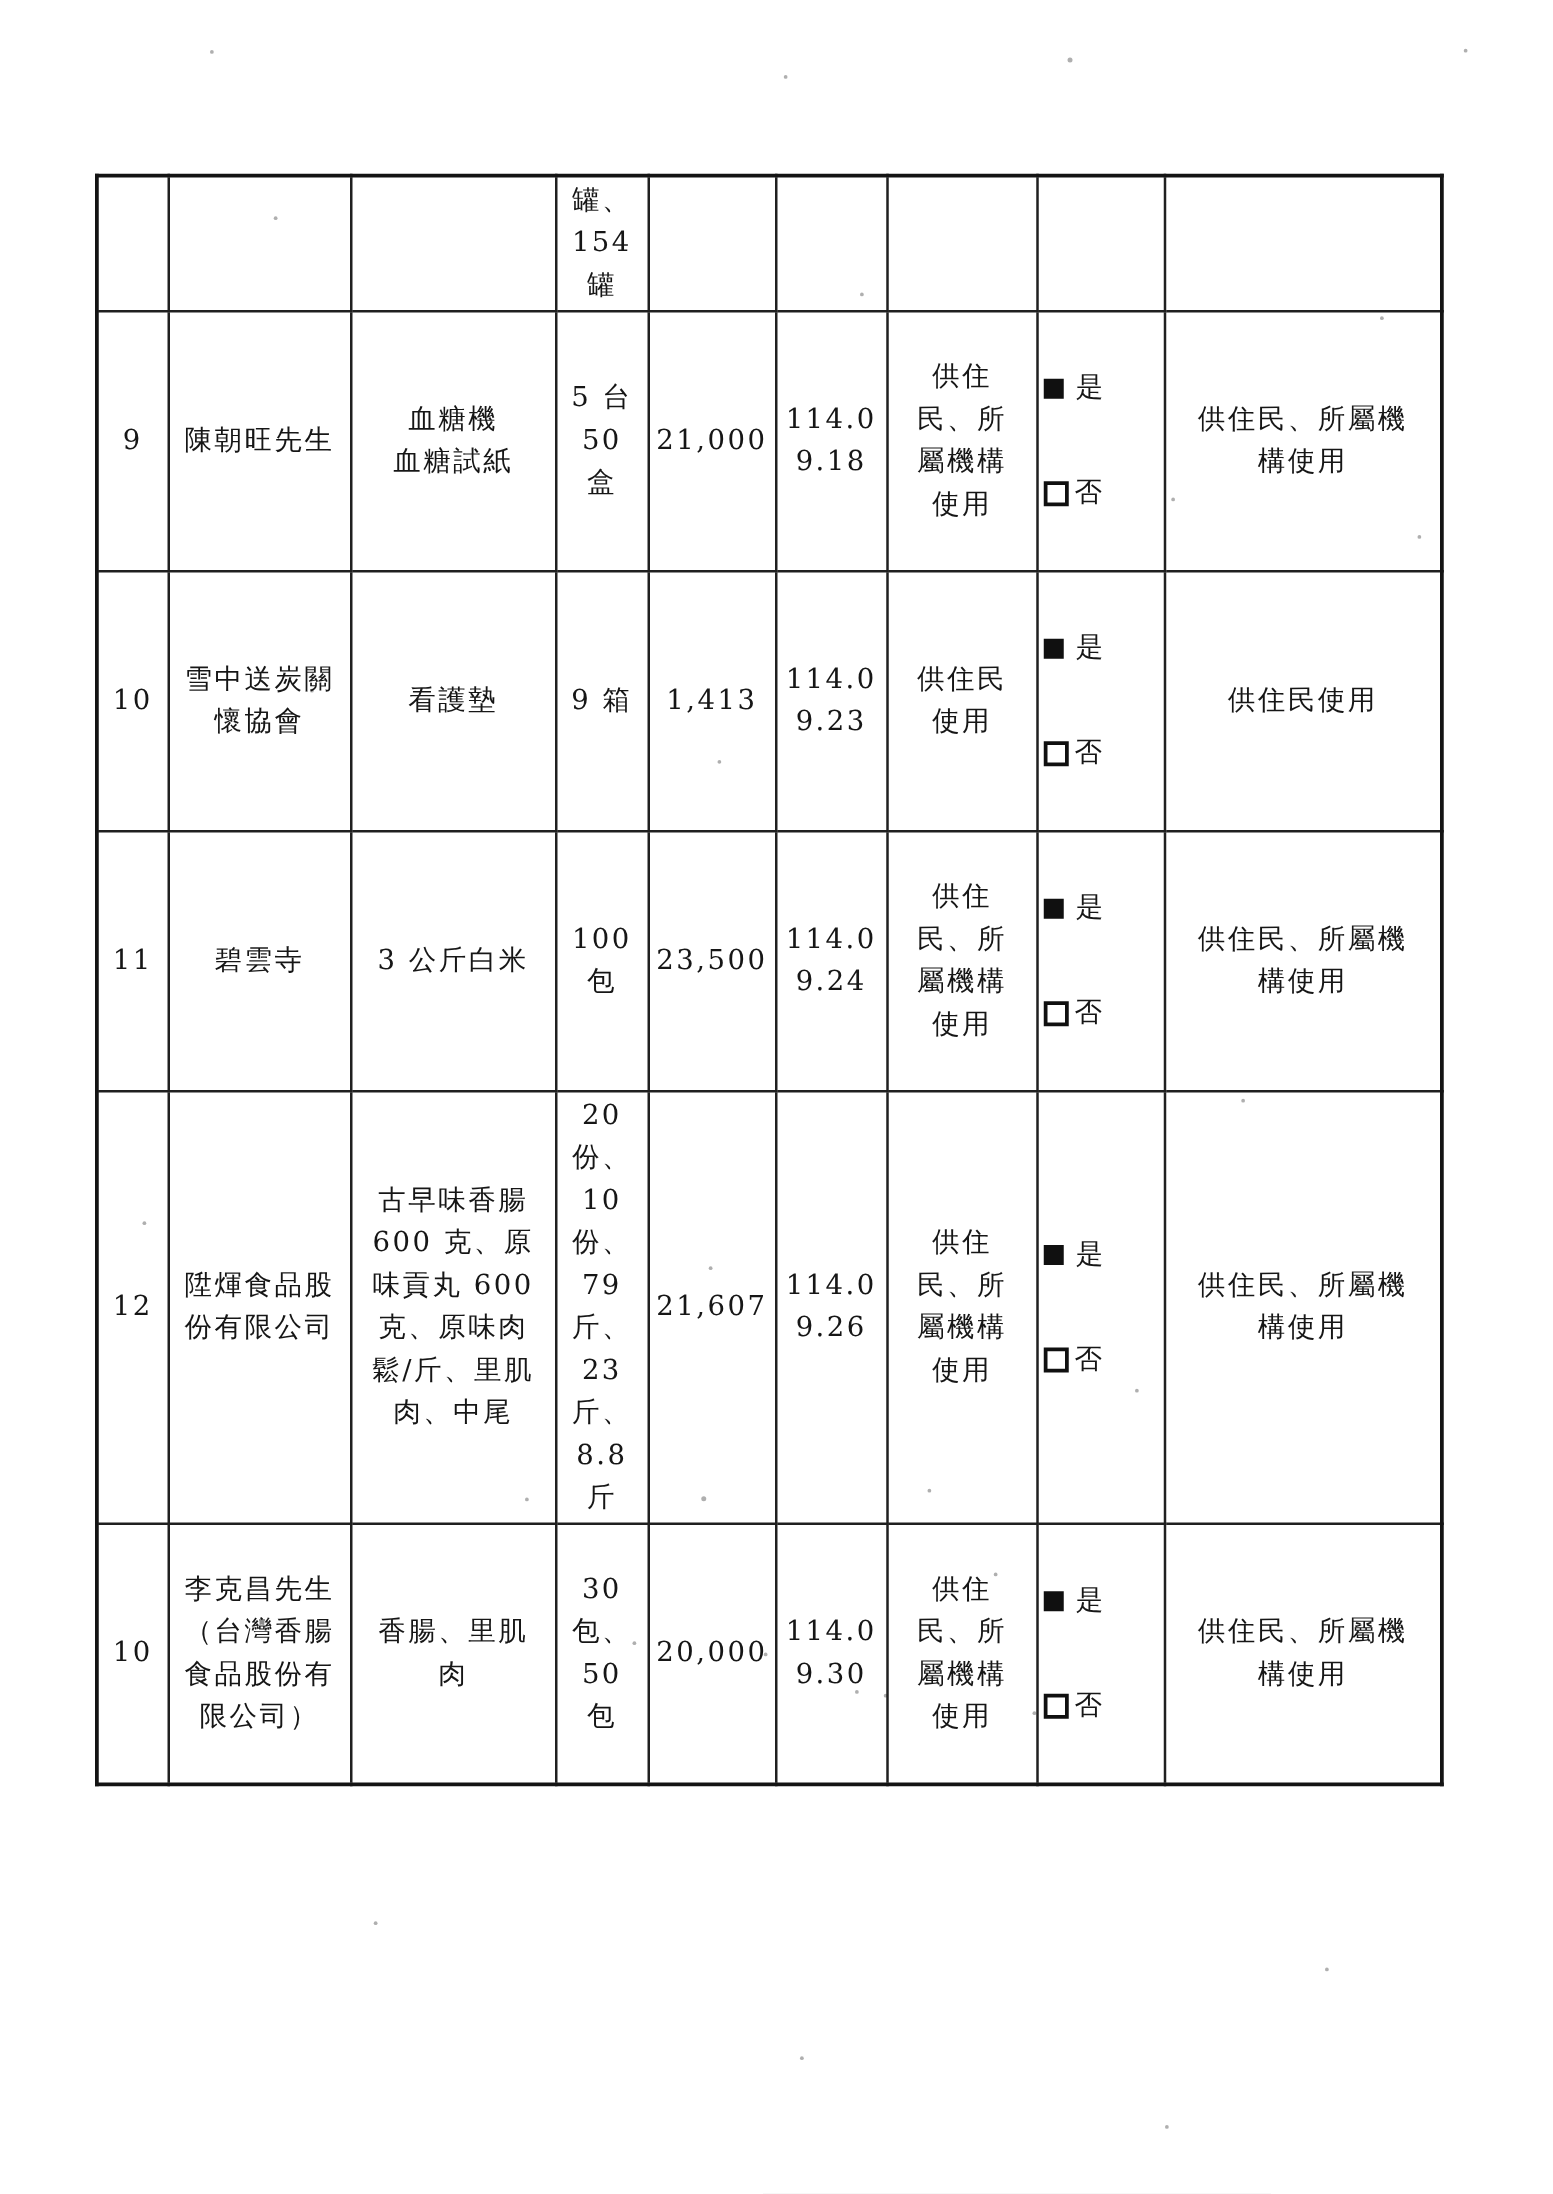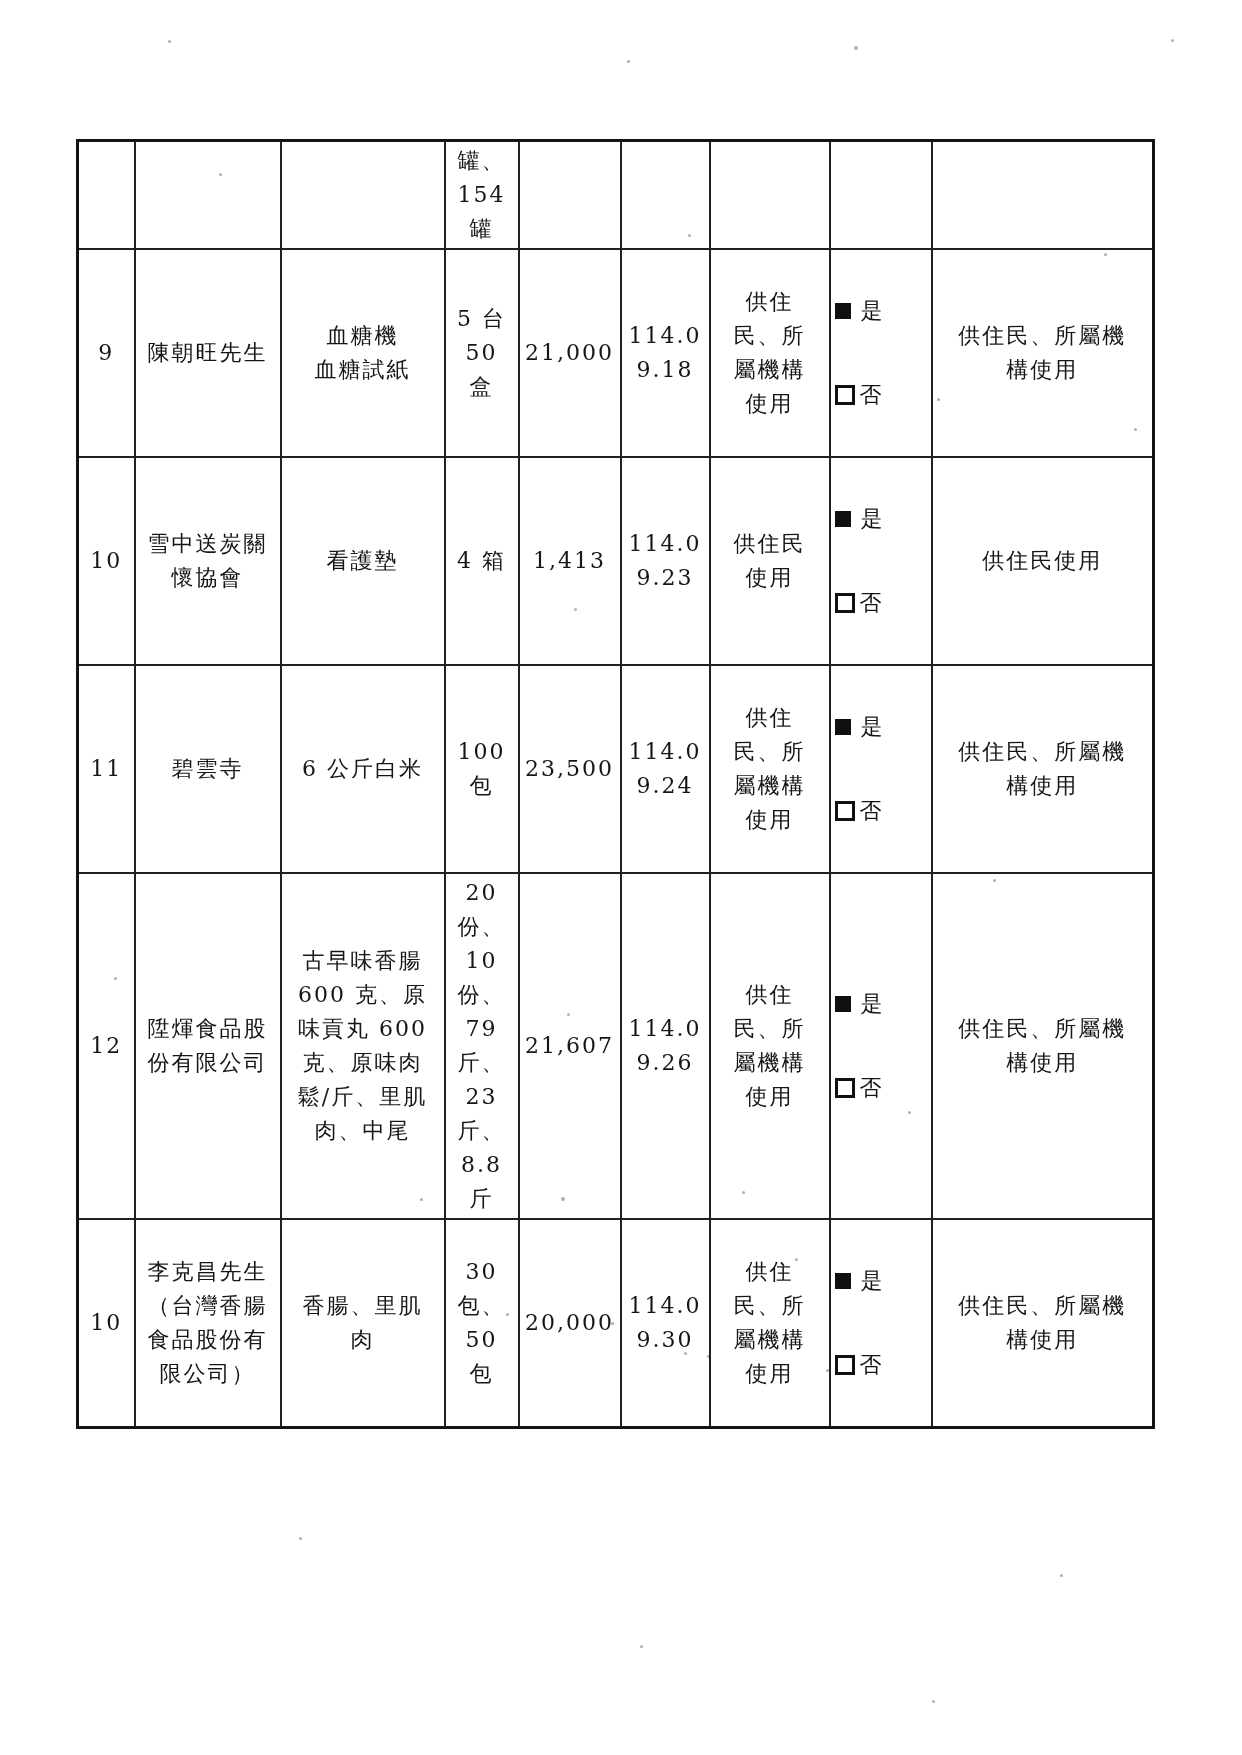--- a/index.html
+++ b/index.html
@@ -171,21 +171,21 @@
         </td>
         <td class="c-usage">供住民、所屬機
 構使用</td>
       </tr>
 
       <tr class="r-10">
         <td>10</td>
         <td>雪中送炭關
 懷協會</td>
         <td>看護墊</td>
-        <td class="c-qty">4 箱</td>
+        <td class="c-qty">9 箱</td>
         <td class="c-val">1,413</td>
         <td class="c-date">114.0
 9.23</td>
         <td class="c-purpose">供住民
 使用</td>
         <td class="c-check">
           <div class="chk-line">
             <span class="sq sq-filled"></span>
             <span>是</span>
           </div>
@@ -193,21 +193,21 @@
             <span class="sq sq-empty"></span>
             <span>否</span>
           </div>
         </td>
         <td class="c-usage">供住民使用</td>
       </tr>
 
       <tr class="r-11">
         <td>11</td>
         <td>碧雲寺</td>
-        <td>6 公斤白米</td>
+        <td>3 公斤白米</td>
         <td class="c-qty">100
 包</td>
         <td class="c-val">23,500</td>
         <td class="c-date">114.0
 9.24</td>
         <td class="c-purpose">供住
 民、所
 屬機構
 使用</td>
         <td class="c-check">

